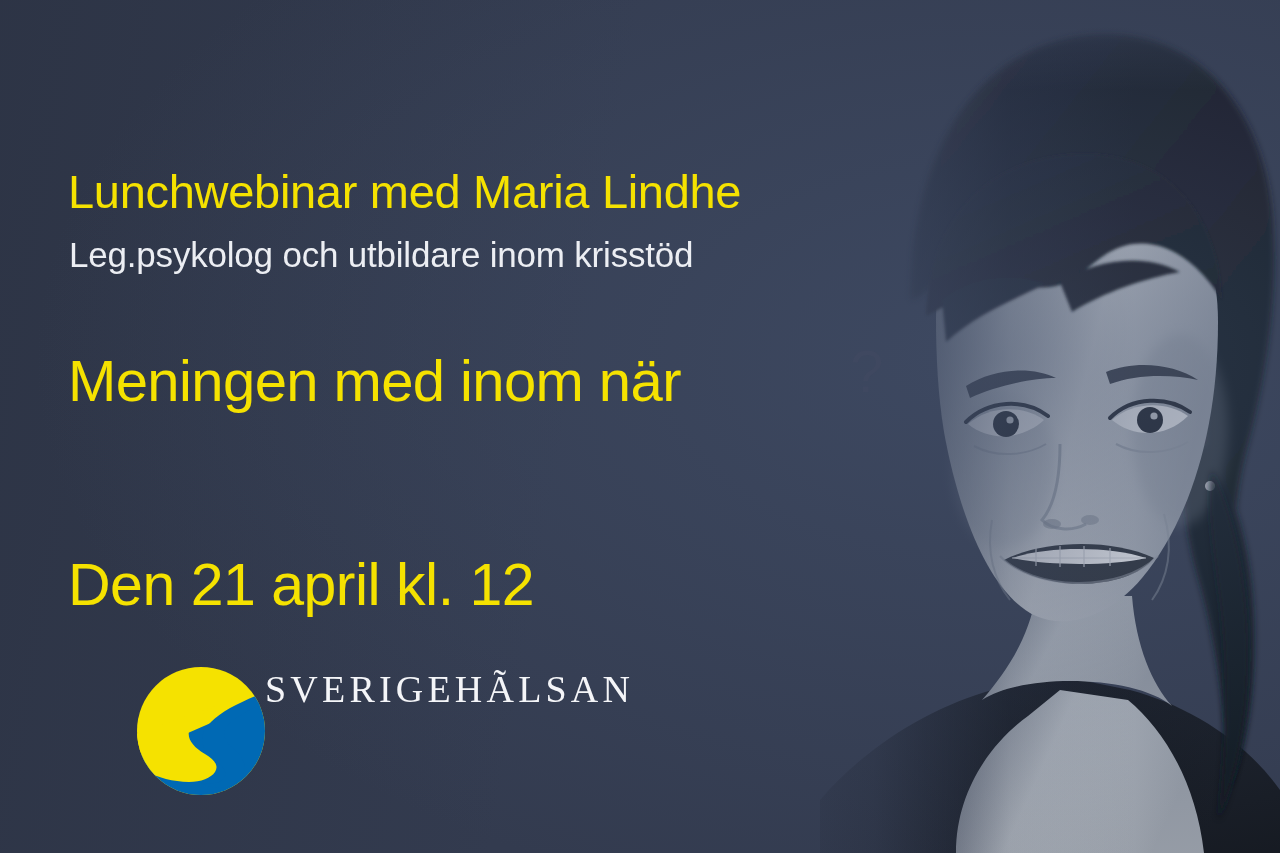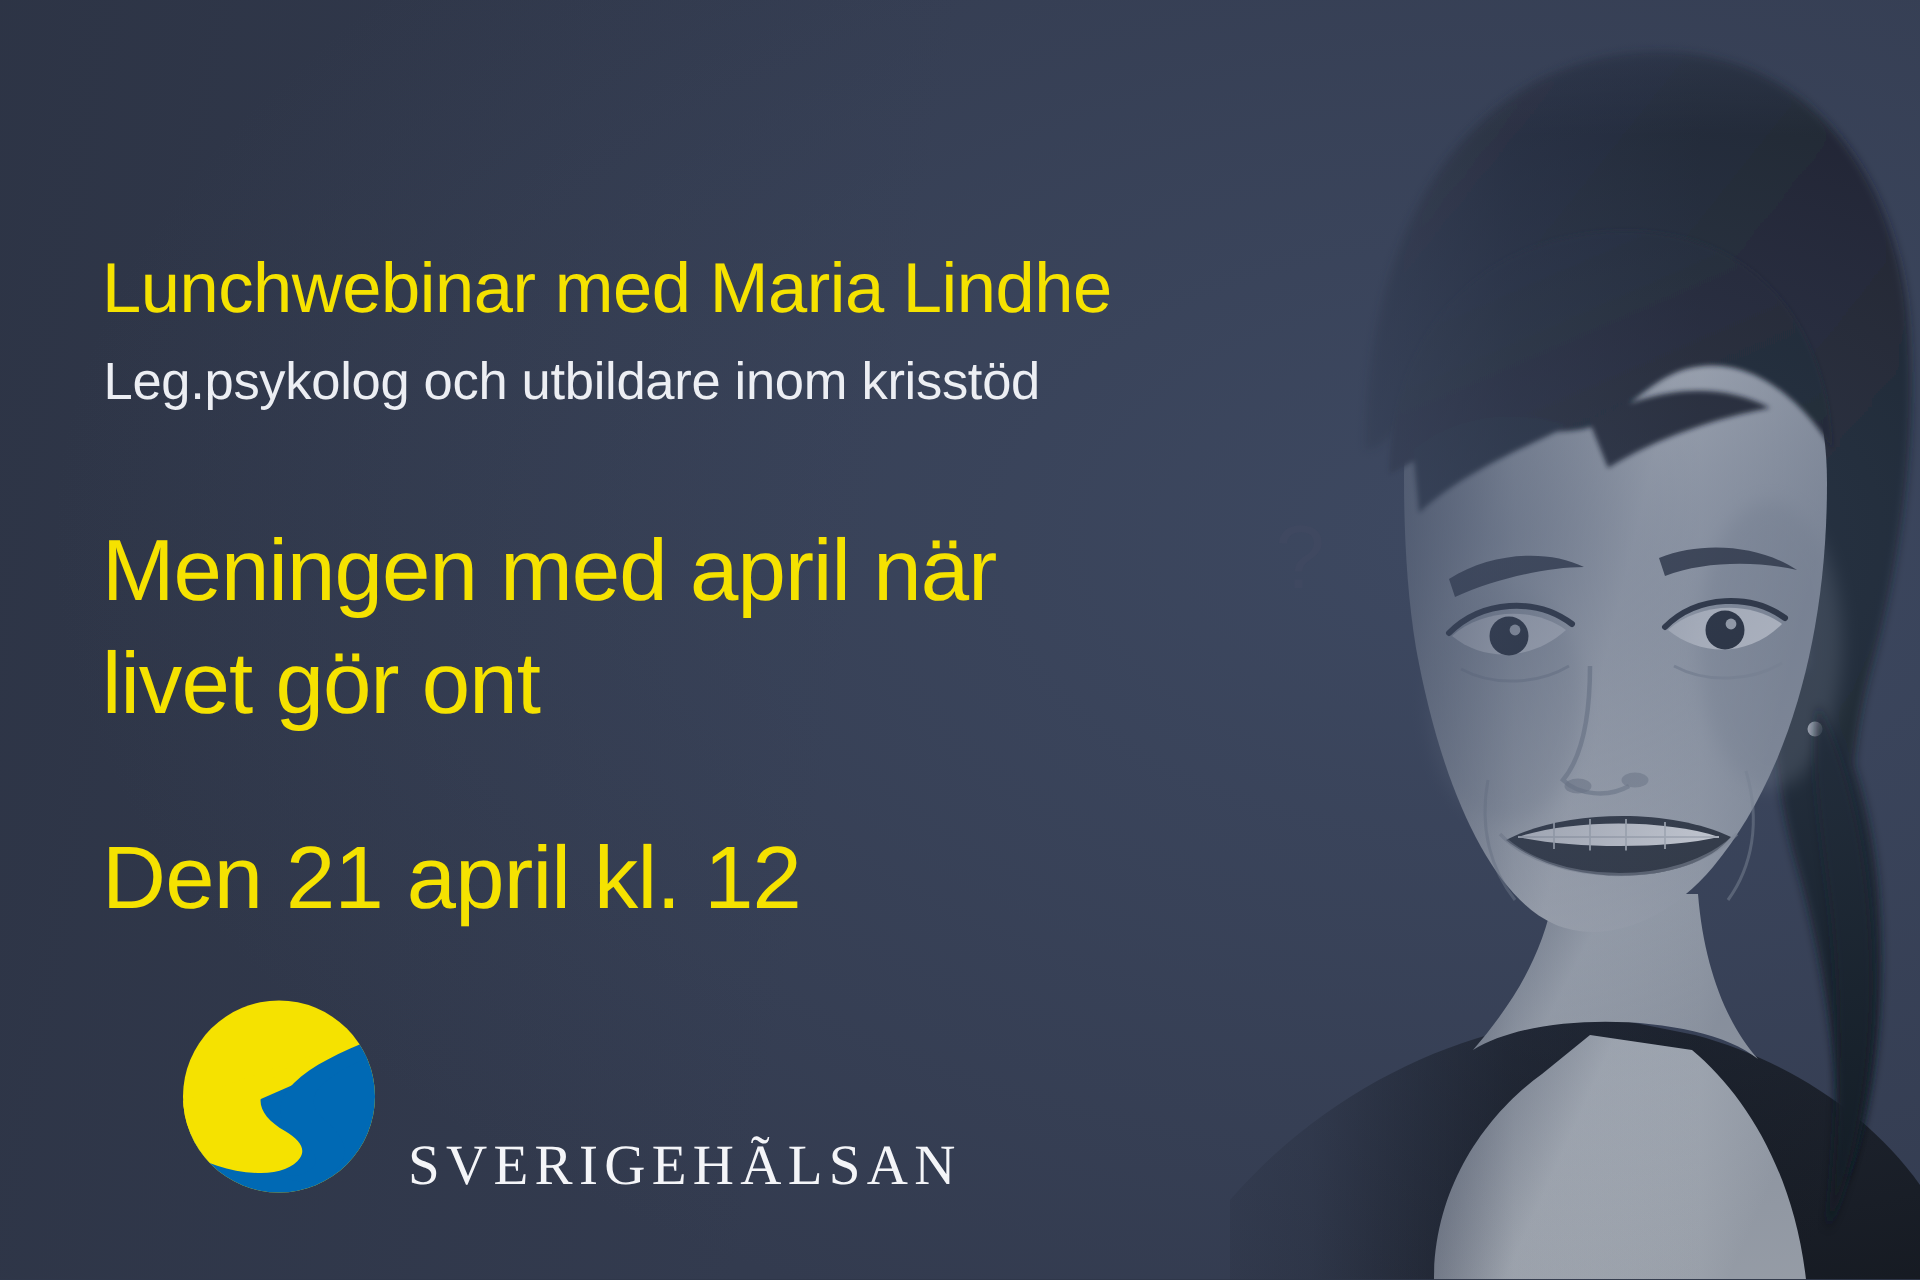--- a/index.html
+++ b/index.html
@@ -117,25 +117,24 @@
     line-height: 1.0;
     font-weight: 400;
     letter-spacing: -0.5px;
     color: #f5e200;
     white-space: nowrap;
   }
 
   
   .logo-lockup {
     position: absolute;
-    left: 122px;
+    left: 137px;
     top: 666px;
     display: flex;
-    align-items: flex-end;
-    gap: 22px;
+    align-items: flex-start;
   }
   .logo-mark {
     width: 128px;
     height: 130px;
     flex: 0 0 auto;
   }
   .logo-mark svg { display: block; width: 100%; height: 100%; }
 
   .logo-word {
     font-family: "Liberation Serif", serif;
@@ -273,22 +272,21 @@
 
   <div class="bg-vignette"></div>
 
   <div class="copy">
 
     <p class="kicker">Lunchwebinar med Maria Lindhe</p>
 
     <p class="subkicker">Leg.psykolog och utbildare inom krisstöd</p>
 
     <h1 class="headline">
-      <span>Meningen med april när</span><br>
-      <span>livet gör ont</span>
+      <span>Meningen med inom när</span><br>
     </h1>
 
     <span class="ghost-q">?</span>
 
     <p class="date">Den 21 april kl. 12</p>
   </div>
 
   <div class="logo-lockup">
 
     <div class="logo-mark">

